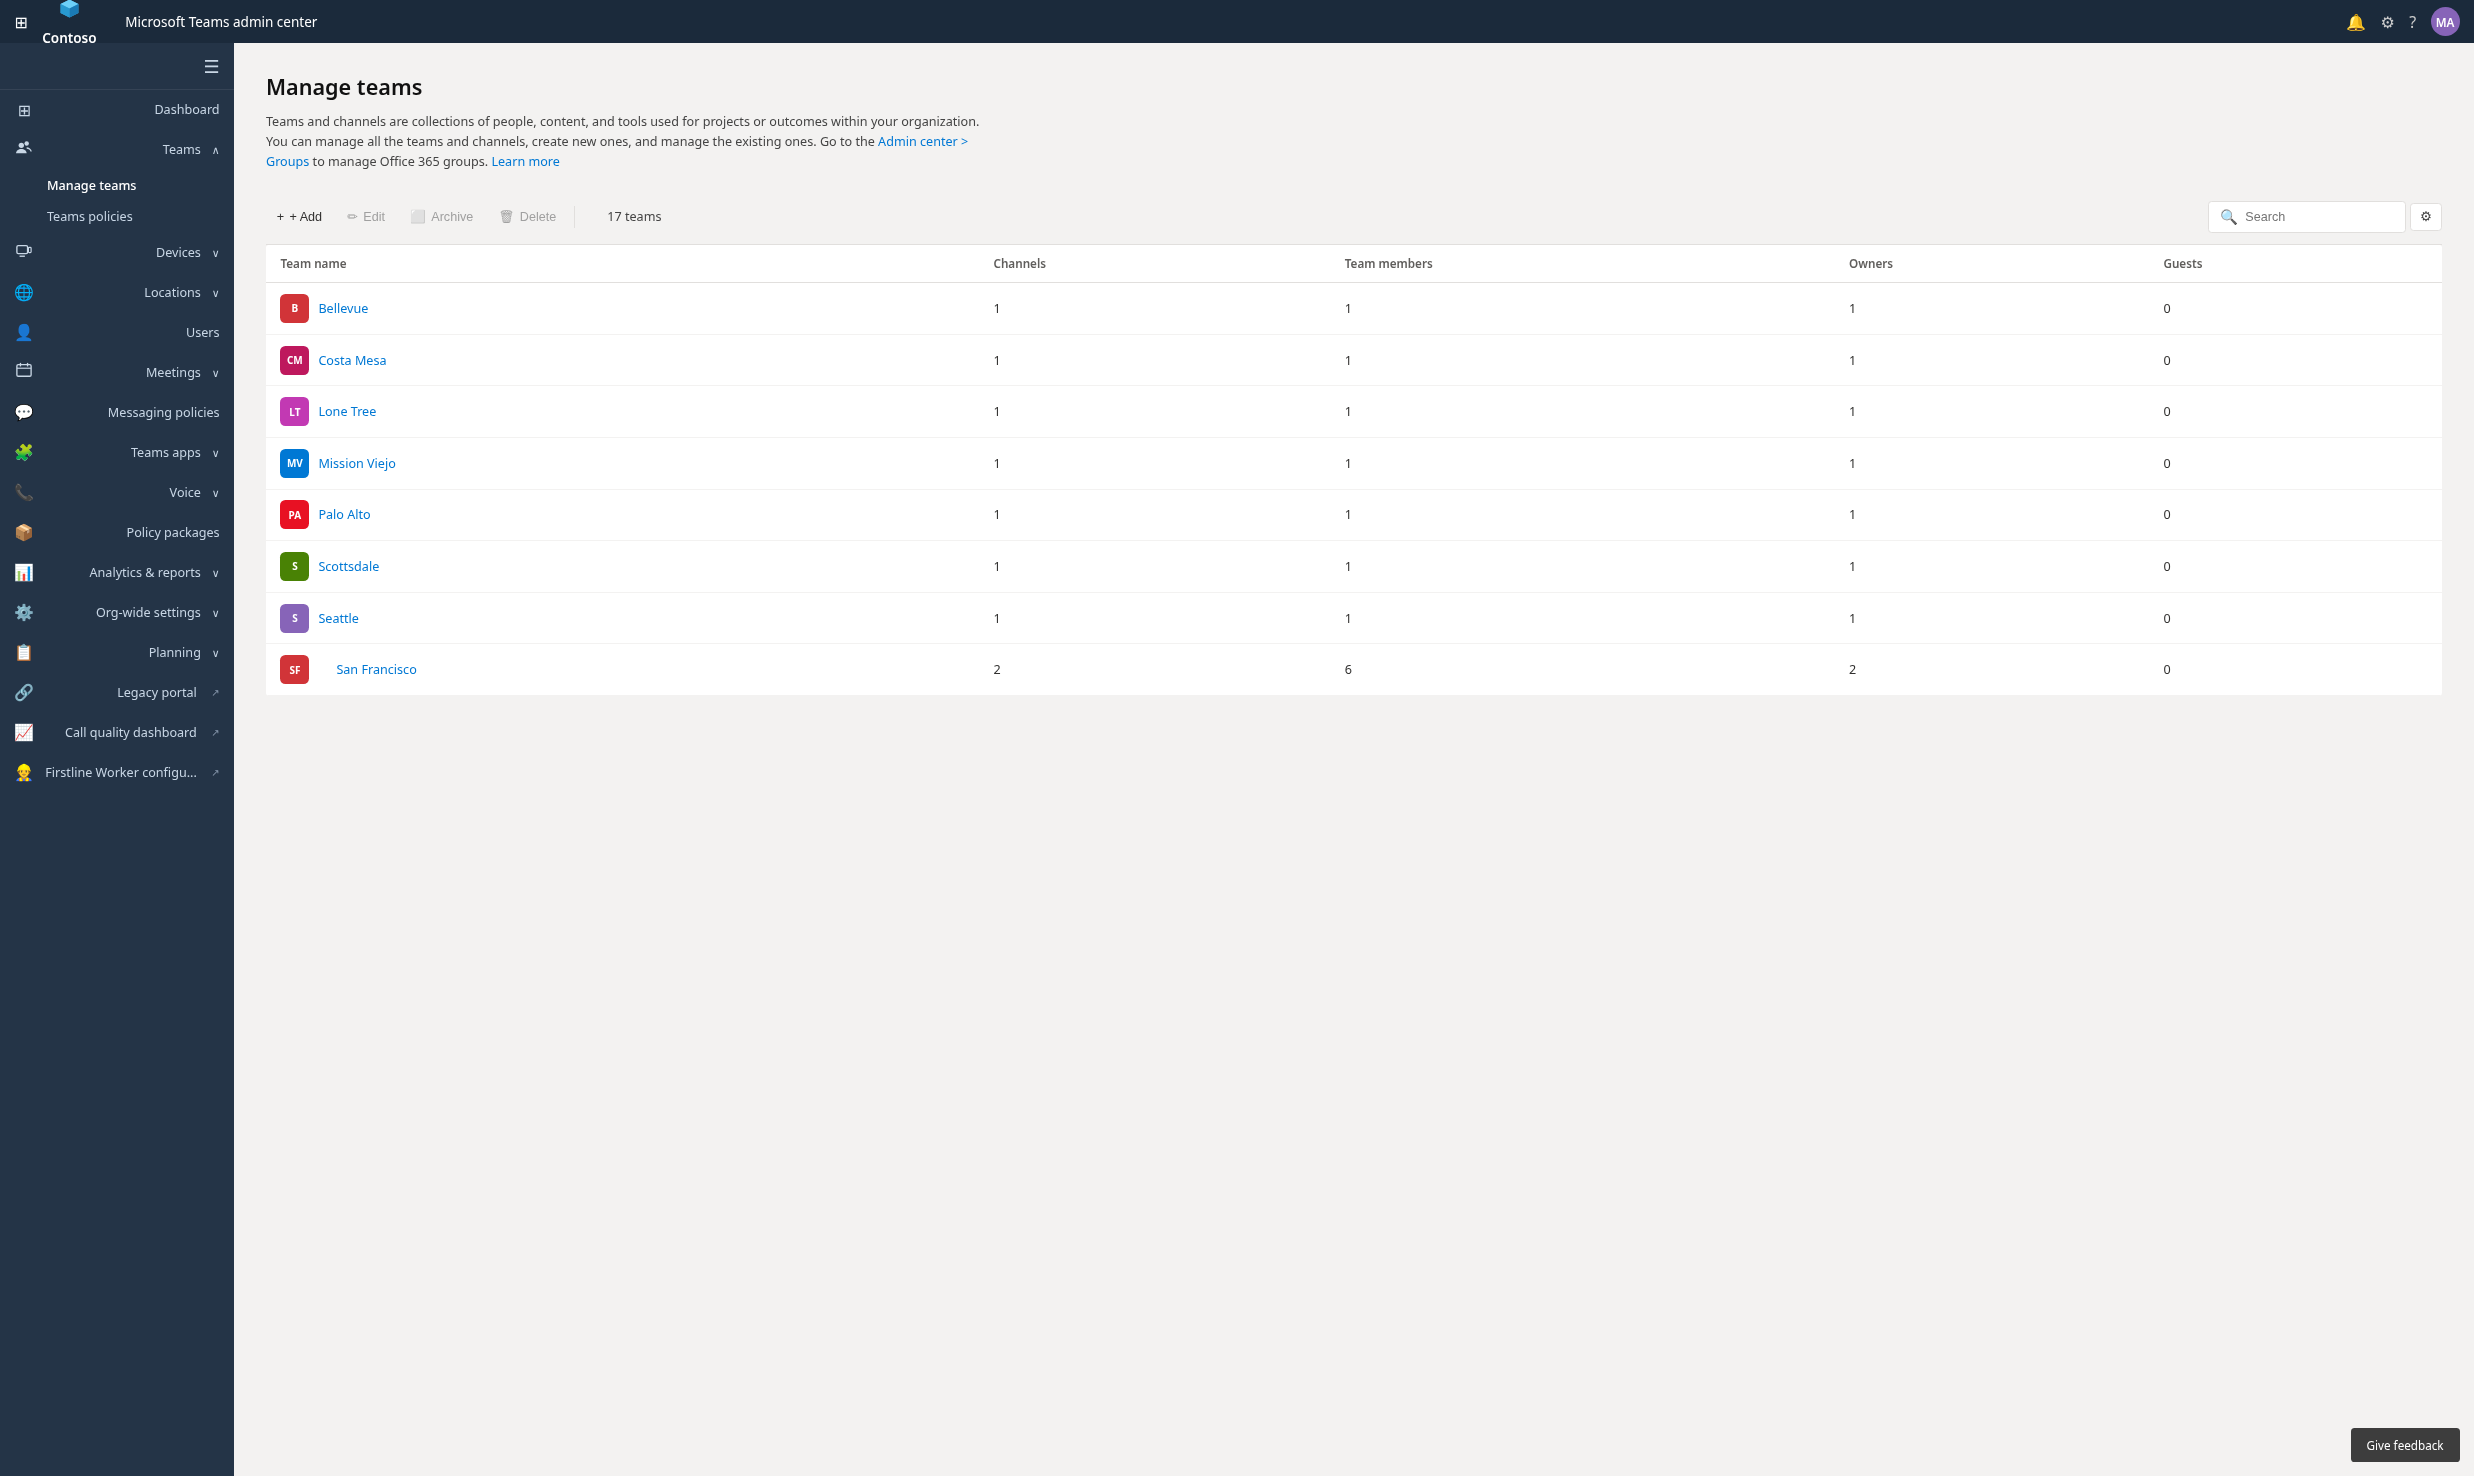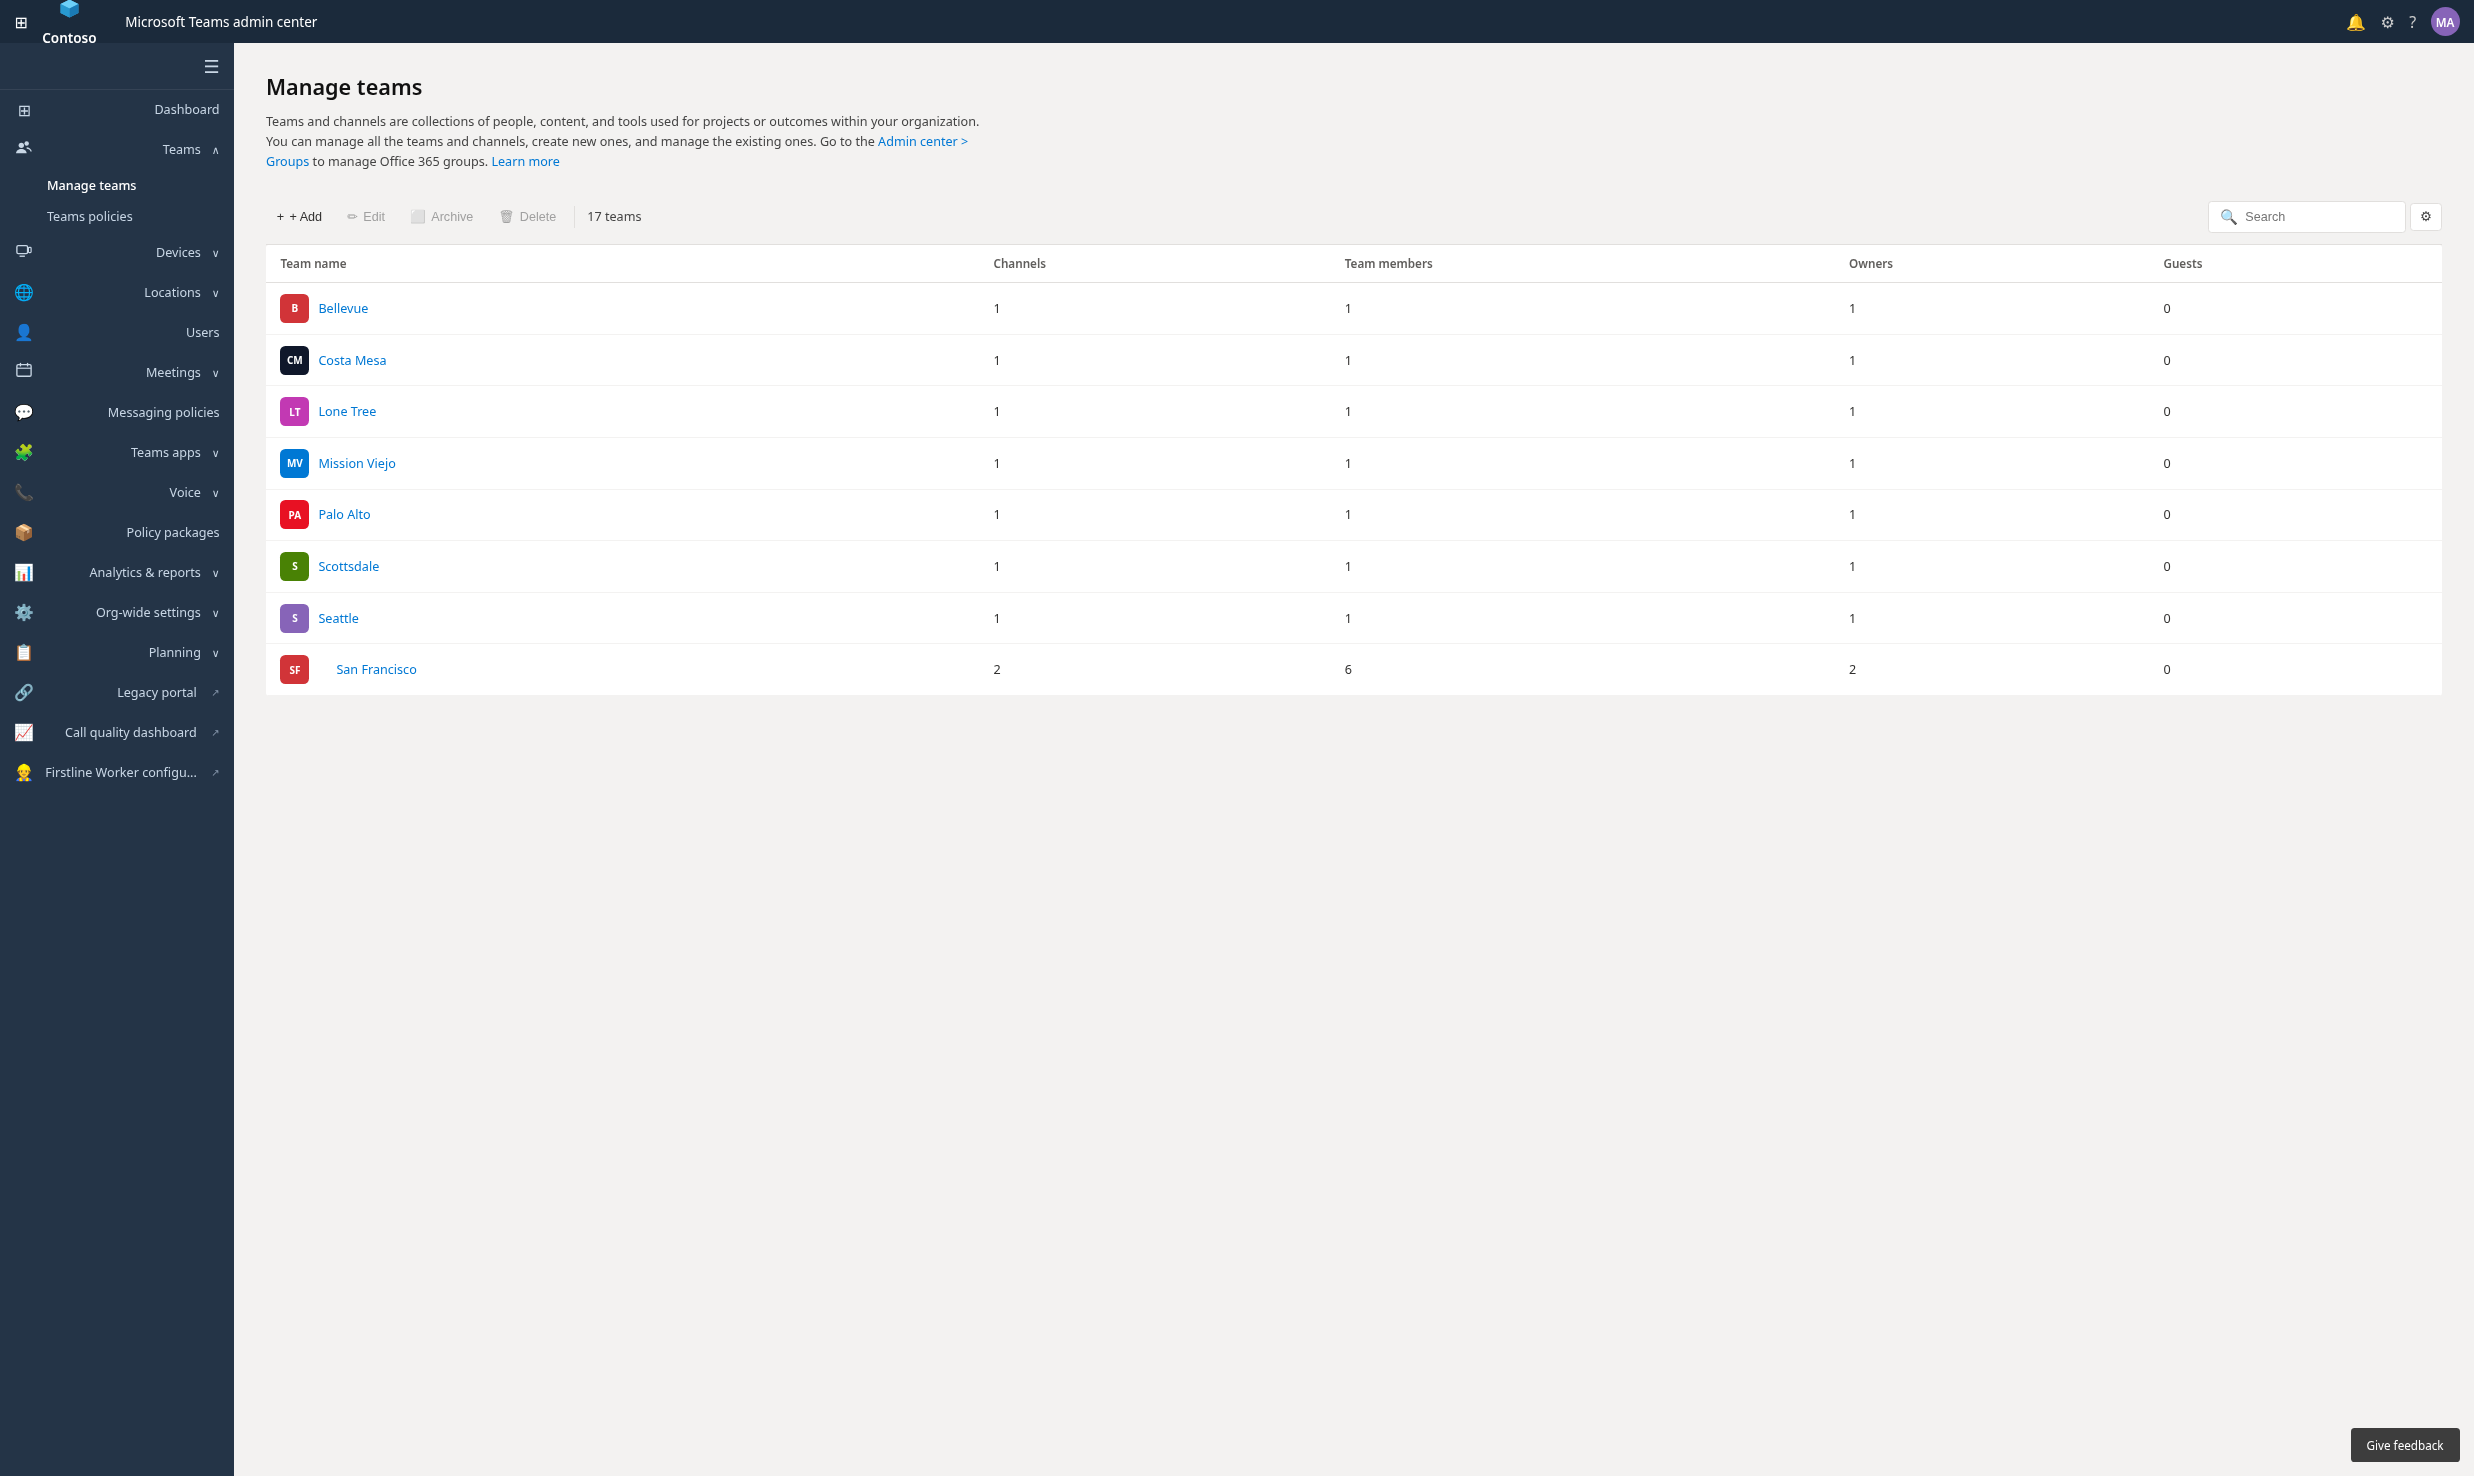--- a/index.html
+++ b/index.html
@@ -68,21 +68,21 @@
       padding: 10.8px 0; margin-top: 18px;
       border-bottom: 0.9px solid #e1dfdd;
     }
     .toolbar-btn {
       display: flex; align-items: center; gap: 5.4px;
       padding: 5.4px 10.8px; border: none; background: none;
       font-size: 12.6px; color: #323130; cursor: pointer; border-radius: 3.6px;
     }
     .toolbar-btn.disabled { color: #a0a0a0; cursor: default; }
     .toolbar-separator { width: 0.9px; height: 21.6px; background: #e1dfdd; margin: 0 3.6px; }
-    .toolbar-count { margin-left: 5px; font-size: 12.6px; color: #444; flex: 1; }
+    .toolbar-count { margin-left: 25px; font-size: 12.6px; color: #444; flex: 1; }
     .toolbar-search {
       display: flex; align-items: center; gap: 7.2px;
       border: 0.9px solid #e1dfdd; border-radius: 3.6px;
       padding: 5.4px 10.8px; background: #fff; min-width: 198px;
     }
     .toolbar-search input {
       border: none; outline: none; font-size: 12.6px; color: #444;
       background: transparent; width: 144px;
     }
     .toolbar-settings-btn {
@@ -323,21 +323,21 @@
         <div class="team-avatar" style="background:#d13438;">B</div>
         <a href="#" class="team-link">Bellevue</a>
       </td>
       <td>1</td>
       <td>1</td>
       <td>1</td>
       <td>0</td>
     </tr>
               <tr>
       <td style="display:flex;align-items:center;gap:9px;">
-        <div class="team-avatar" style="background:#0f172a;">CM</div>
+        <div class="team-avatar" style="background:#be185d;">CM</div>
         <a href="#" class="team-link">Costa Mesa</a>
       </td>
       <td>1</td>
       <td>1</td>
       <td>1</td>
       <td>0</td>
     </tr>
               <tr>
       <td style="display:flex;align-items:center;gap:9px;">
         <div class="team-avatar" style="background:#c239b3;">LT</div>

